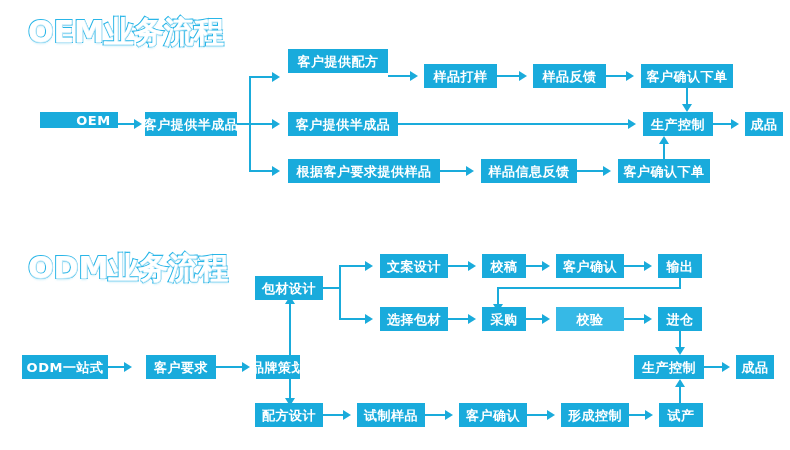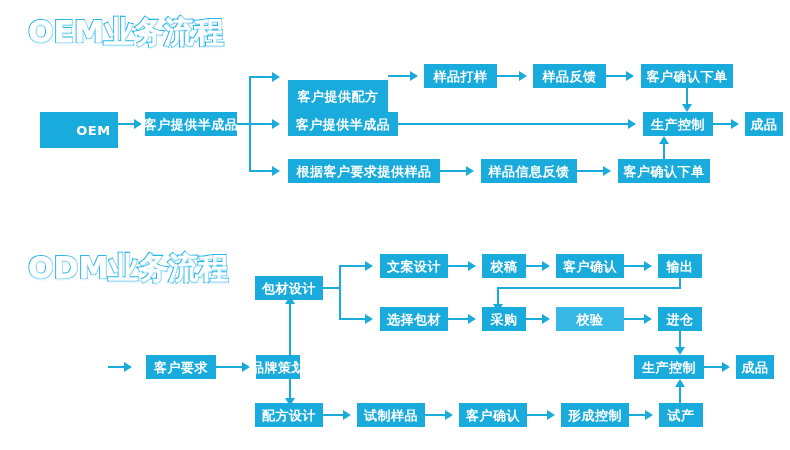--- a/index.html
+++ b/index.html
@@ -72,33 +72,33 @@
     border-color:transparent transparent #1aabdb transparent;
   }
 </style>
 </head>
 <body>
 
 <div id="canvas">
 
   <div class="sec-title" style="left:28px;top:12px;">OEM业务流程</div>
 
-  <div class="box" style="left:40px;top:112px;width:78px;height:36px;padding-left:29px;">OEM</div>
+  <div class="box" style="left:40px;top:112px;width:78px;height:16px;padding-left:29px;">OEM</div>
 
   <div class="ln hline" style="left:118px;top:123px;width:16px;"></div>
   <div class="arrow right" style="left:134px;top:119px;"></div>
 
   <div class="box" style="left:145px;top:112px;width:92px;height:24px;">客户提供半成品</div>
 
   <div class="ln hline" style="left:237px;top:123px;width:14px;"></div>
   <div class="ln vline" style="left:249px;top:76px;height:96px;"></div>
 
   <div class="ln hline" style="left:249px;top:76px;width:25px;"></div>
   <div class="arrow right" style="left:272px;top:72px;"></div>
-  <div class="box" style="left:288px;top:80px;width:100px;height:32px;">客户提供配方</div>
+  <div class="box" style="left:288px;top:49px;width:100px;height:24px;">客户提供配方</div>
   <div class="ln hline" style="left:388px;top:75px;width:24px;"></div>
   <div class="arrow right" style="left:410px;top:71px;"></div>
   <div class="box" style="left:424px;top:64px;width:73px;height:24px;">样品打样</div>
   <div class="ln hline" style="left:497px;top:75px;width:24px;"></div>
   <div class="arrow right" style="left:519px;top:71px;"></div>
   <div class="box" style="left:533px;top:64px;width:73px;height:24px;">样品反馈</div>
   <div class="ln hline" style="left:606px;top:75px;width:22px;"></div>
   <div class="arrow right" style="left:626px;top:71px;"></div>
   <div class="box" style="left:641px;top:64px;width:92px;height:24px;">客户确认下单</div>
 
@@ -124,20 +124,21 @@
   <div class="box" style="left:481px;top:159px;width:96px;height:24px;">样品信息反馈</div>
   <div class="ln hline" style="left:577px;top:170px;width:28px;"></div>
   <div class="arrow right" style="left:603px;top:166px;"></div>
   <div class="box" style="left:618px;top:159px;width:92px;height:24px;">客户确认下单</div>
 
   <div class="ln vline" style="left:663px;top:144px;height:15px;"></div>
   <div class="arrow up" style="left:659px;top:136px;"></div>
 
   <div class="sec-title" style="left:28px;top:248px;">ODM业务流程</div>
 
+  <div class="box" style="left:22px;top:355px;width:86px;height:24px;">ODM一站式</div>
   <div class="ln hline" style="left:108px;top:366px;width:18px;"></div>
   <div class="arrow right" style="left:124px;top:362px;"></div>
   <div class="box" style="left:138px;top:355px;width:70px;height:24px;margin-left:8px;">客户要求</div>
   <div class="ln hline" style="left:208px;top:366px;width:36px;"></div>
   <div class="arrow right" style="left:242px;top:362px;"></div>
   <div class="box" style="left:256px;top:355px;width:44px;height:24px;">品牌策划</div>
 
   <div class="ln vline" style="left:289px;top:303px;height:52px;"></div>
   <div class="arrow up" style="left:285px;top:296px;"></div>
 

